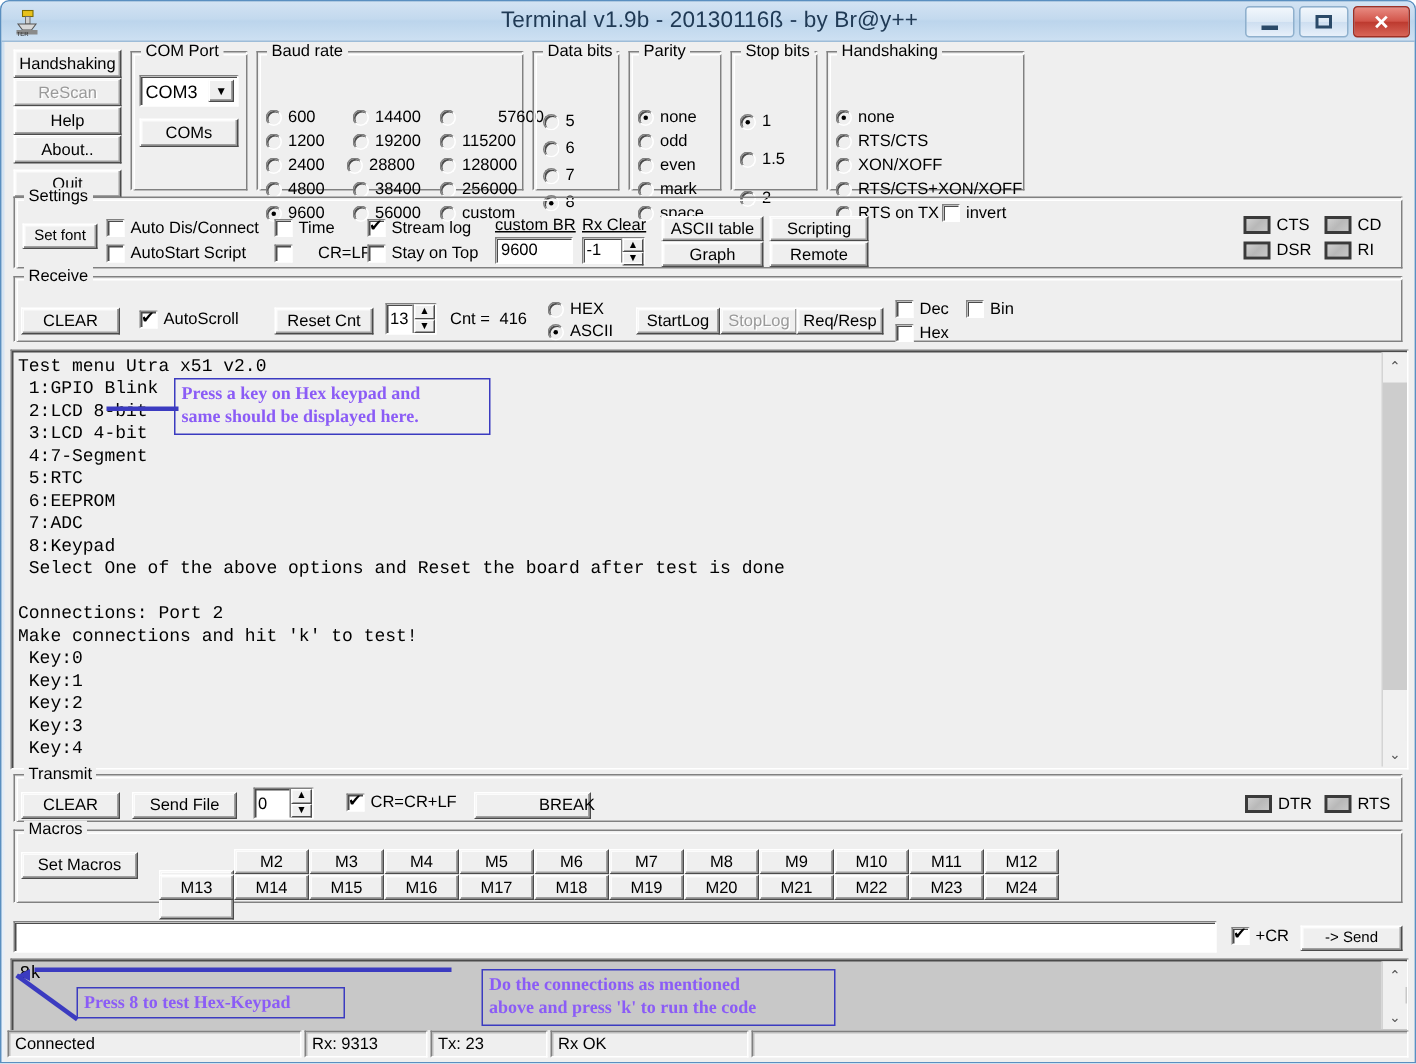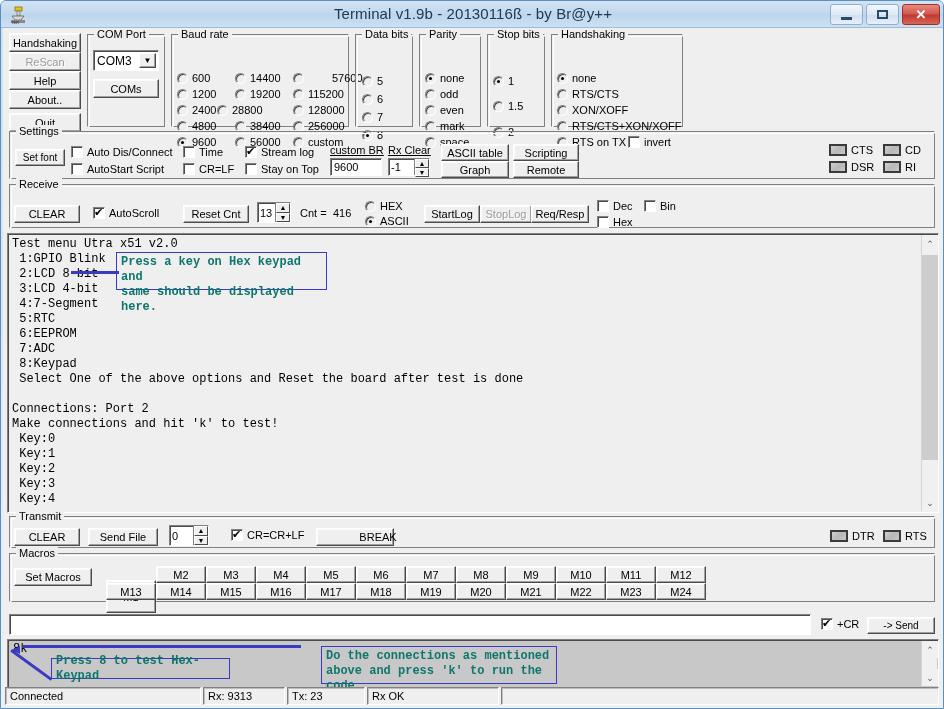--- a/index.html
+++ b/index.html
@@ -162,22 +162,22 @@
   .sbar .arrow {
     position:absolute; left:0; width:16px; height:17px;
     display:flex; align-items:center; justify-content:center; font-size:9px; color:#555;
     background:#f0f0f0;
   }
   .sbar .arrow.up{top:0;} .sbar .arrow.dn{bottom:0;}
   .sbar .thumb { position:absolute; left:0; width:16px; background:#cdcdcd; }
   
   .anno {
     position:absolute; border:1px solid #3b3bc0; background:transparent;
-    color:#0f766e; font-weight:bold; font-size:12px; line-height:15px;
-    padding:2px 4px; font-family:Liberation Mono, monospace;
+    color:#8b5cf6; font-weight:bold; font-size:12px; line-height:15px;
+    padding:2px 4px; font-family:Liberation Serif, serif;
   }
   .annoline { position:absolute; background:#3b3bc0; }
   .statusbar {
     position:absolute; left:2px; bottom:3px; height:18px; width:936px;
     display:flex; background:#efefef;
   }
   .statuscell {
     border:1px solid #808080; border-right-color:#fff; border-bottom-color:#fff;
     box-shadow: inset 1px 1px 0 #bdbdbd;
     font-size:11px; display:flex; align-items:center; padding-left:4px; margin-right:2px;
@@ -261,21 +261,21 @@
       </div>
 
     <div class="radio" style="left:232px;top:44px;">
         <span class="dot"></span>
         <span>14400</span>
       </div>
     <div class="radio" style="left:232px;top:60px;">
         <span class="dot"></span>
         <span>19200</span>
       </div>
-    <div class="radio" style="left:214px;top:76px;">
+    <div class="radio" style="left:228px;top:76px;">
         <span class="dot"></span>
         <span>28800</span>
       </div>
     <div class="radio" style="left:232px;top:92px;">
         <span class="dot"></span>
         <span>38400</span>
       </div>
     <div class="radio" style="left:232px;top:108px;">
         <span class="dot"></span>
         <span>56000</span>
@@ -400,21 +400,21 @@
         <span>Auto Dis/Connect</span>
       </div>
     <div class="chk" style="left:68px;top:135px;">
         <span class="box"></span>
         <span>AutoStart Script</span>
       </div>
     <div class="chk" style="left:180px;top:118px;">
         <span class="box"></span>
         <span>Time</span>
       </div>
-    <div class="chk" style="left:180px;top:135px;">
+    <div class="chk" style="left:180px;top:135px;gap:13px;">
         <span class="box"></span>
         <span>CR=LF</span>
       </div>
     <div class="chk on" style="left:242px;top:118px;">
         <span class="box"></span>
         <span>Stream log</span>
       </div>
     <div class="chk" style="left:242px;top:135px;">
         <span class="box"></span>
         <span>Stay on Top</span>

